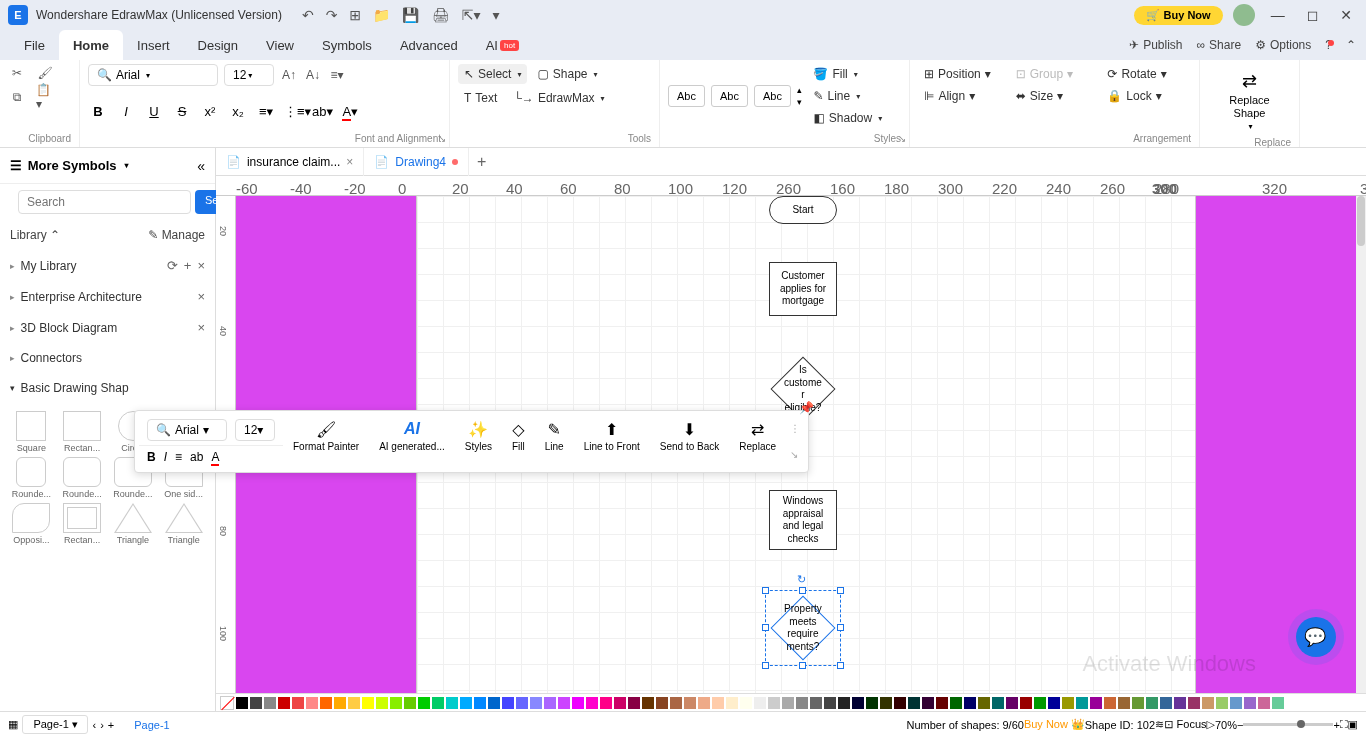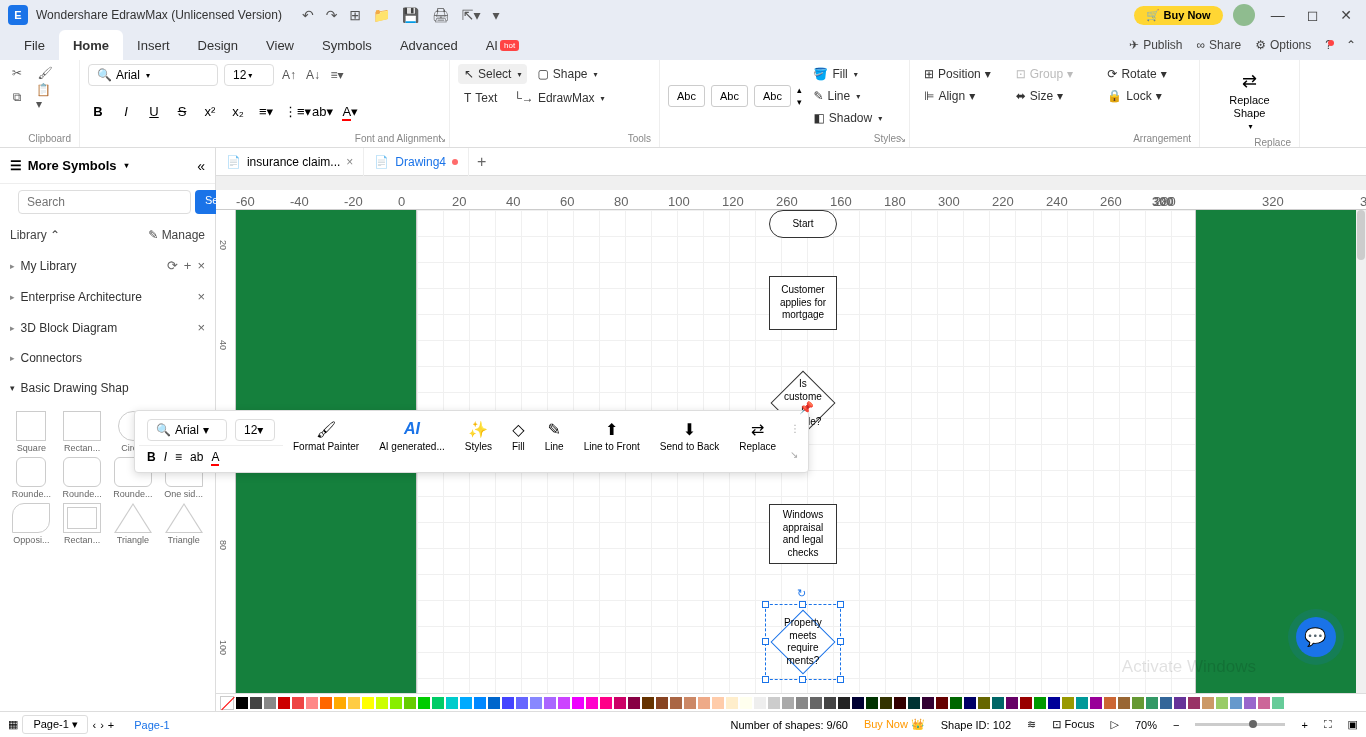--- a/index.html
+++ b/index.html
@@ -70,26 +70,26 @@
 .shape-label { font-size: 9px; color: #666; white-space: nowrap; overflow: hidden; text-overflow: ellipsis; max-width: 44px; }
 
 
 .canvas-wrap { flex: 1; display: flex; flex-direction: column; background: #f0f0f0; }
 .tabs-row { height: 28px; background: #fff; display: flex; align-items: center; border-bottom: 1px solid #ddd; }
 .doc-tab { height: 28px; padding: 0 10px; display: flex; align-items: center; gap: 6px; font-size: 12px; cursor: pointer; border-right: 1px solid #eee; }
 .doc-tab.active { color: #1a73e8; }
 .doc-tab .close { font-size: 12px; color: #888; }
 .doc-tab .dot { width: 6px; height: 6px; background: #ff6b6b; border-radius: 50%; }
 .add-tab { padding: 0 8px; font-size: 16px; color: #666; cursor: pointer; }
-.ruler-h { height: 20px; background: #fff; border-bottom: 1px solid #ccc; display: flex; font-size: 13px; color: #666; position: relative; padding-left: 20px; margin-top: 14px; }
+.ruler-h { height: 20px; background: #fff; border-bottom: 1px solid #ccc; display: flex; font-size: 15px; color: #666; position: relative; padding-left: 20px; }
 .ruler-h .tick { position: absolute; top: 4px; }
 .canvas-scroll { flex: 1; display: flex; overflow: hidden; position: relative; }
 .ruler-v { width: 20px; background: #fff; border-right: 1px solid #ccc; position: relative; font-size: 9px; color: #666; }
 .ruler-v .tick { position: absolute; left: 2px; writing-mode: vertical-rl; }
-.canvas { flex: 1; background: #15803d; position: relative; overflow: hidden; }
+.canvas { flex: 1; background: #d946ef; position: relative; overflow: hidden; }
 .page { position: absolute; left: 180px; top: 0; width: 780px; height: 100%; background: #fff; background-image: linear-gradient(#f0f0f0 1px, transparent 1px), linear-gradient(90deg, #f0f0f0 1px, transparent 1px); background-size: 26px 26px; border-left: 1px solid #ccc; border-right: 1px solid #ccc; }
 
 
 .fc-shape { position: absolute; background: #fff; border: 1px solid #333; font-size: 10px; text-align: center; display: flex; align-items: center; justify-content: center; padding: 4px; line-height: 1.25; }
 .fc-terminator { border-radius: 14px; }
 .fc-decision { transform: rotate(45deg); }
 .fc-decision .txt { transform: rotate(-45deg); display: block; }
 .sel-handle { position: absolute; width: 7px; height: 7px; background: #fff; border: 1px solid #1a73e8; }
 .sel-rotate { position: absolute; left: 50%; top: -18px; margin-left: -6px; color: #1a73e8; font-size: 11px; }
 
@@ -107,25 +107,25 @@
 .color-bar { height: 18px; background: #fff; display: flex; align-items: center; padding: 0 4px; gap: 2px; border-top: 1px solid #ddd; }
 .nofill { width: 14px; height: 14px; border: 1px solid #ccc; position: relative; }
 .nofill::after { content: ''; position: absolute; width: 18px; height: 1px; background: red; transform: rotate(-45deg); top: 6px; left: -2px; }
 .cswatch { width: 12px; height: 12px; }
 
 
 .status-bar { height: 26px; background: #fff; border-top: 1px solid #ddd; display: flex; align-items: center; padding: 0 8px; font-size: 11px; gap: 10px; }
 .page-tabs { display: flex; align-items: center; gap: 4px; }
 .page-tab { padding: 2px 10px; border: 1px solid #ddd; border-radius: 3px; font-size: 11px; }
 .page-tab.cur { color: #1a73e8; border-bottom: 2px solid #1a73e8; }
-.status-right { margin-left: auto; display: flex; align-items: center; gap: 16px; }
+.status-right { margin-left: auto; display: flex; align-items: center; gap: 0; }
 .zoom-slider { width: 90px; height: 3px; background: #ccc; position: relative; }
 .zoom-slider .thumb { position: absolute; width: 8px; height: 8px; background: #666; border-radius: 50%; top: -3px; left: 60%; }
 
-.watermark { position: absolute; right: 110px; bottom: 60px; color: rgba(0,0,0,.12); font-size: 17px; font-weight: 400; }
+.watermark { position: absolute; right: 110px; bottom: 60px; color: rgba(0,0,0,.12); font-size: 22px; font-weight: 400; }
 .chat-bubble { position: absolute; right: 30px; bottom: 80px; width: 40px; height: 40px; border-radius: 50%; background: #1a73e8; box-shadow: 0 0 0 8px rgba(26,115,232,.15); display: flex; align-items: center; justify-content: center; color: #fff; font-size: 18px; }
 
 .vscroll { position: absolute; right: 0; top: 0; bottom: 0; width: 10px; background: #f0f0f0; }
 .vscroll .thumb { position: absolute; width: 8px; right: 1px; background: #ccc; border-radius: 4px; }
 </style>
 </head>
 <body>
 
 <div class="title-bar">
   <div class="app-logo">E</div>

